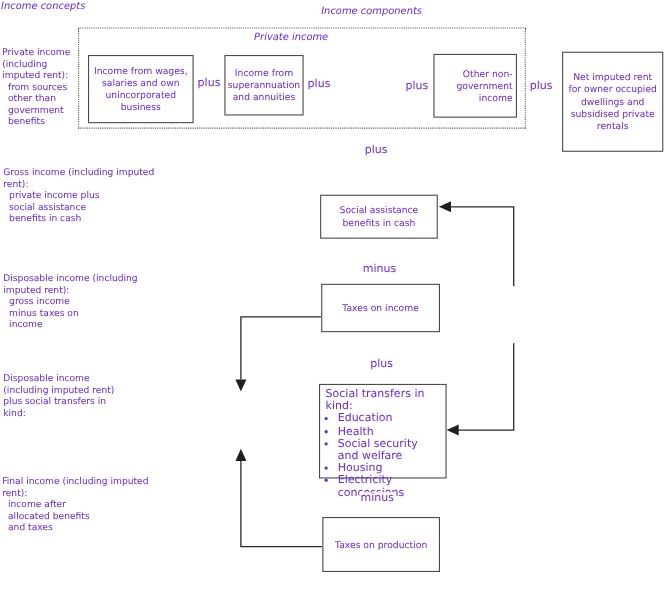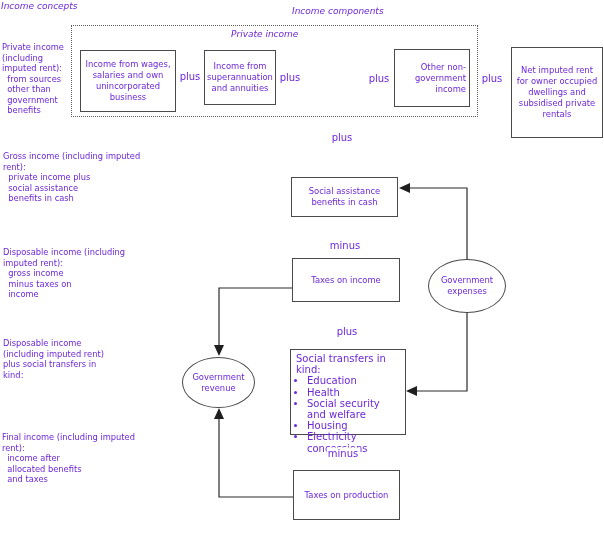--- a/index.html
+++ b/index.html
@@ -173,16 +173,14 @@
       <li>Social security and welfare</li>
       <li>Housing</li>
       <li>Electricity concessions</li>
     </ul>
   </div>
 
   <div class="operator" style="left:343px; top:453px;">minus</div>
 
   <div class="node-box" style="left:293px; top:470px; width:107px; height:50px;text-align:center;">Taxes on production</div>
 
-  <div class="ellipse-node" style="left:428px; top:259px; width:78px; height:54px;">Government expenses</div>
-  <div class="ellipse-node" style="left:182px; top:357px; width:73px; height:51px;">Government revenue</div>
 
 </div>
 
 </body></html>

